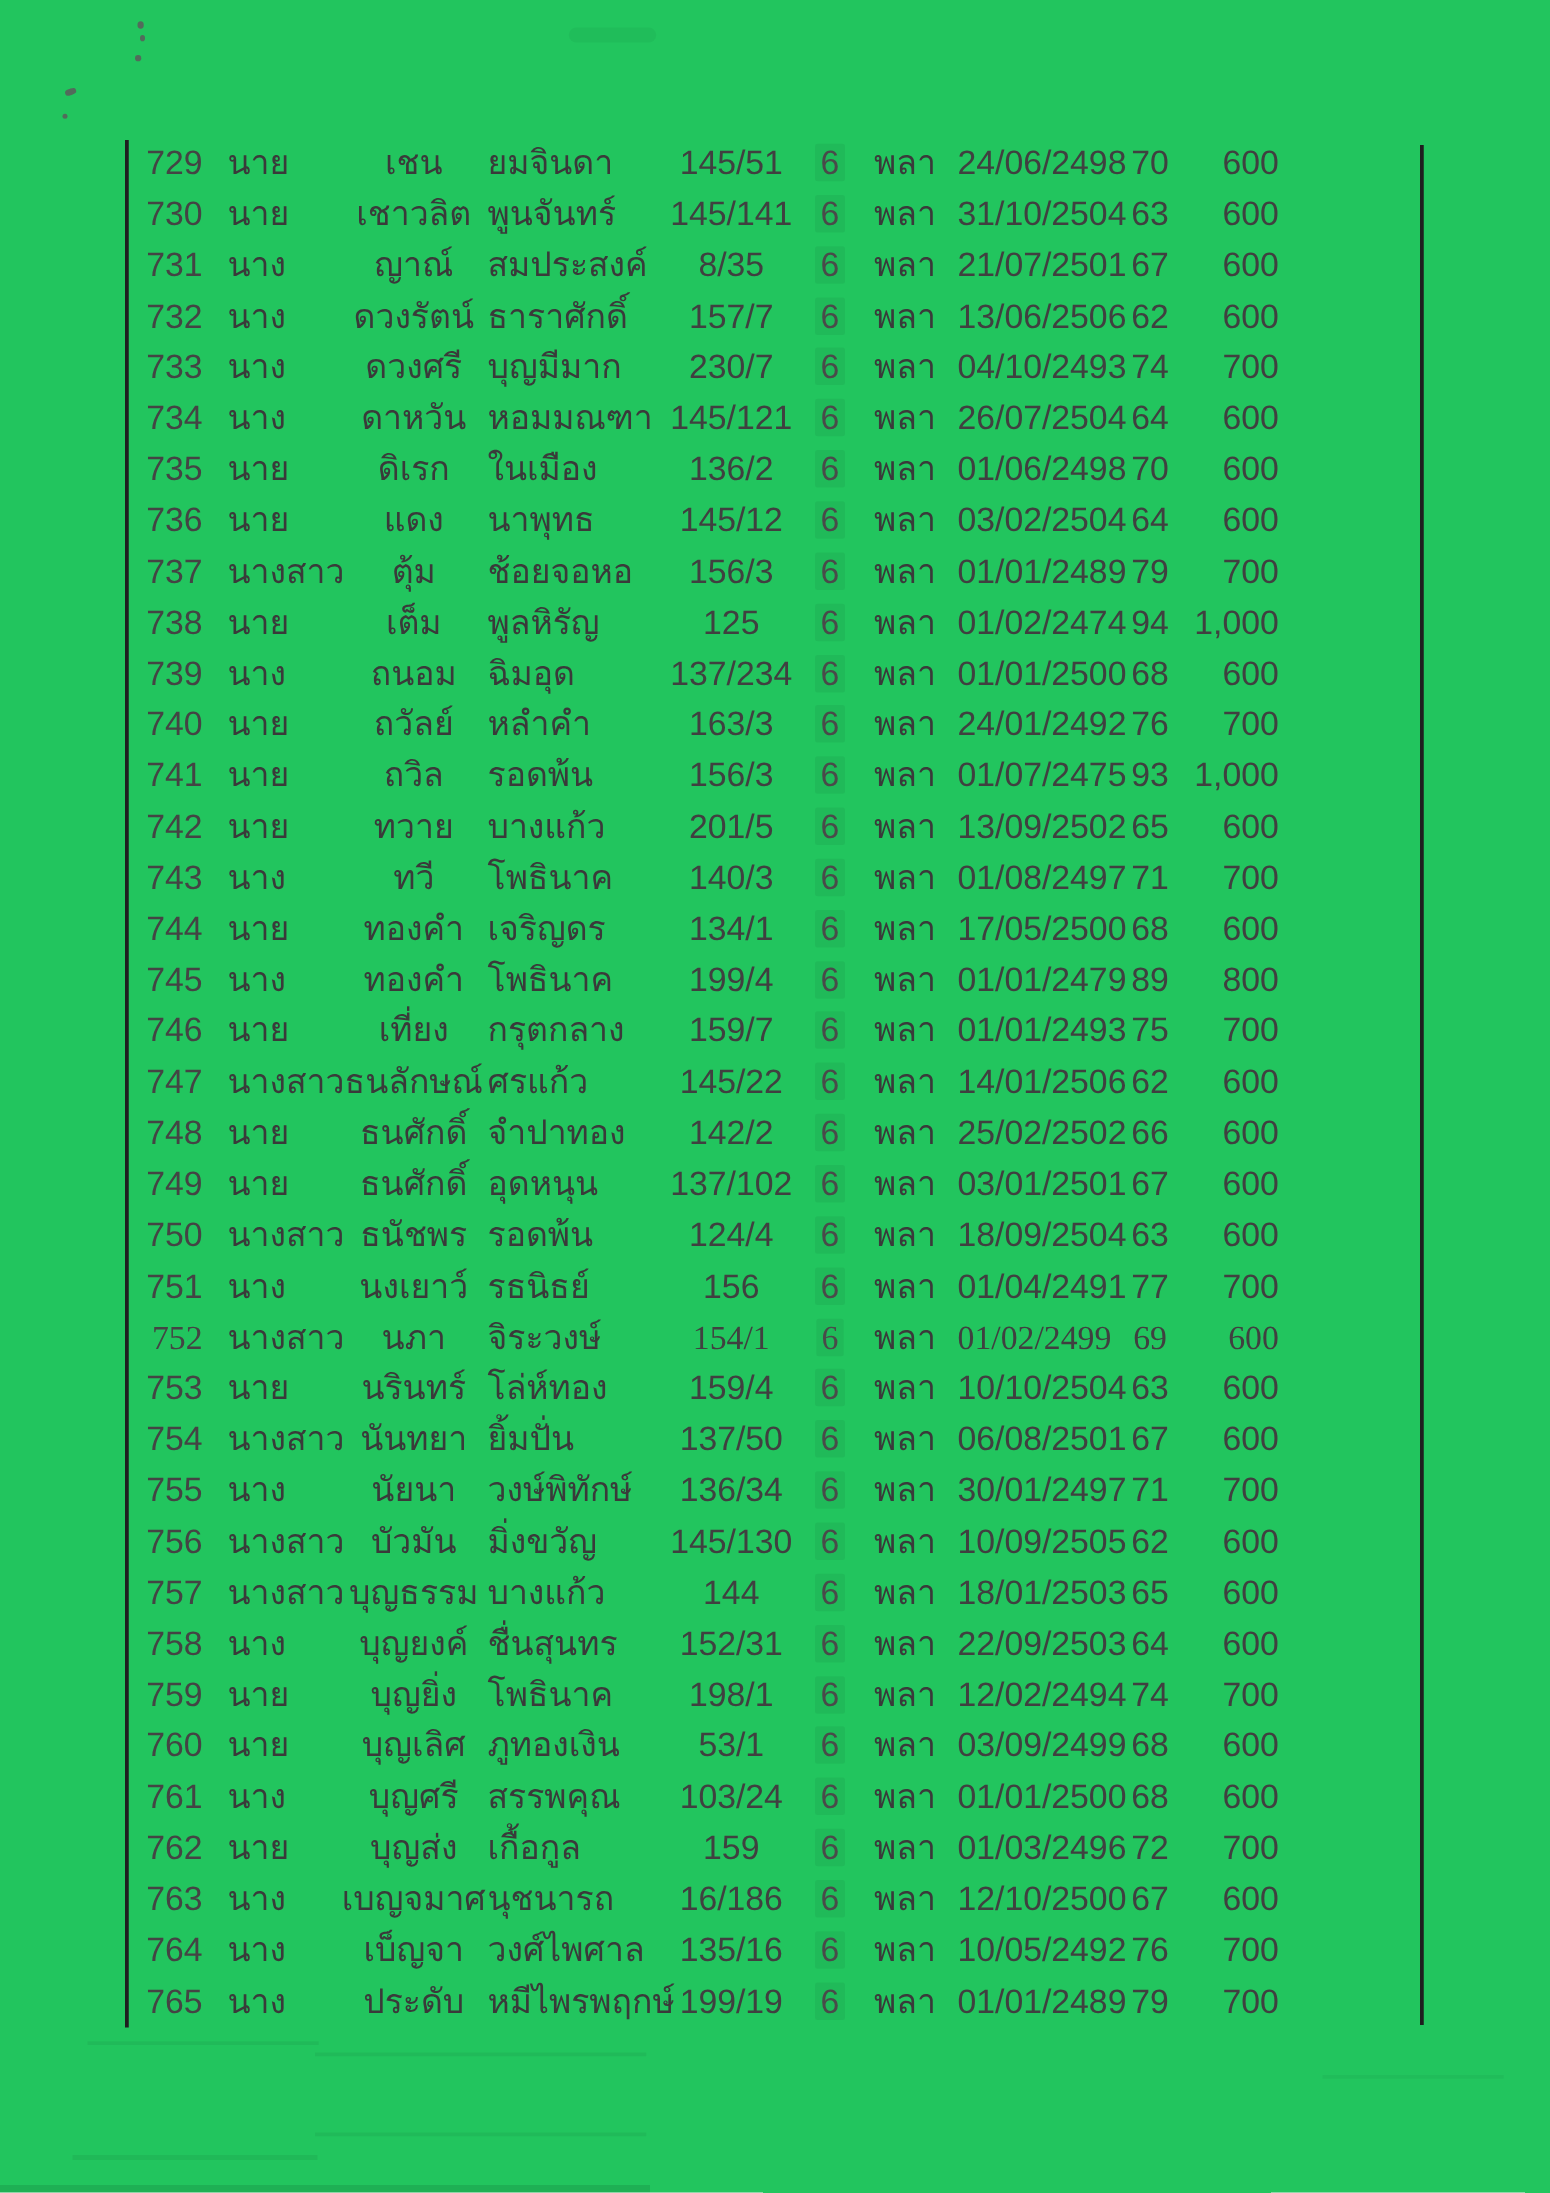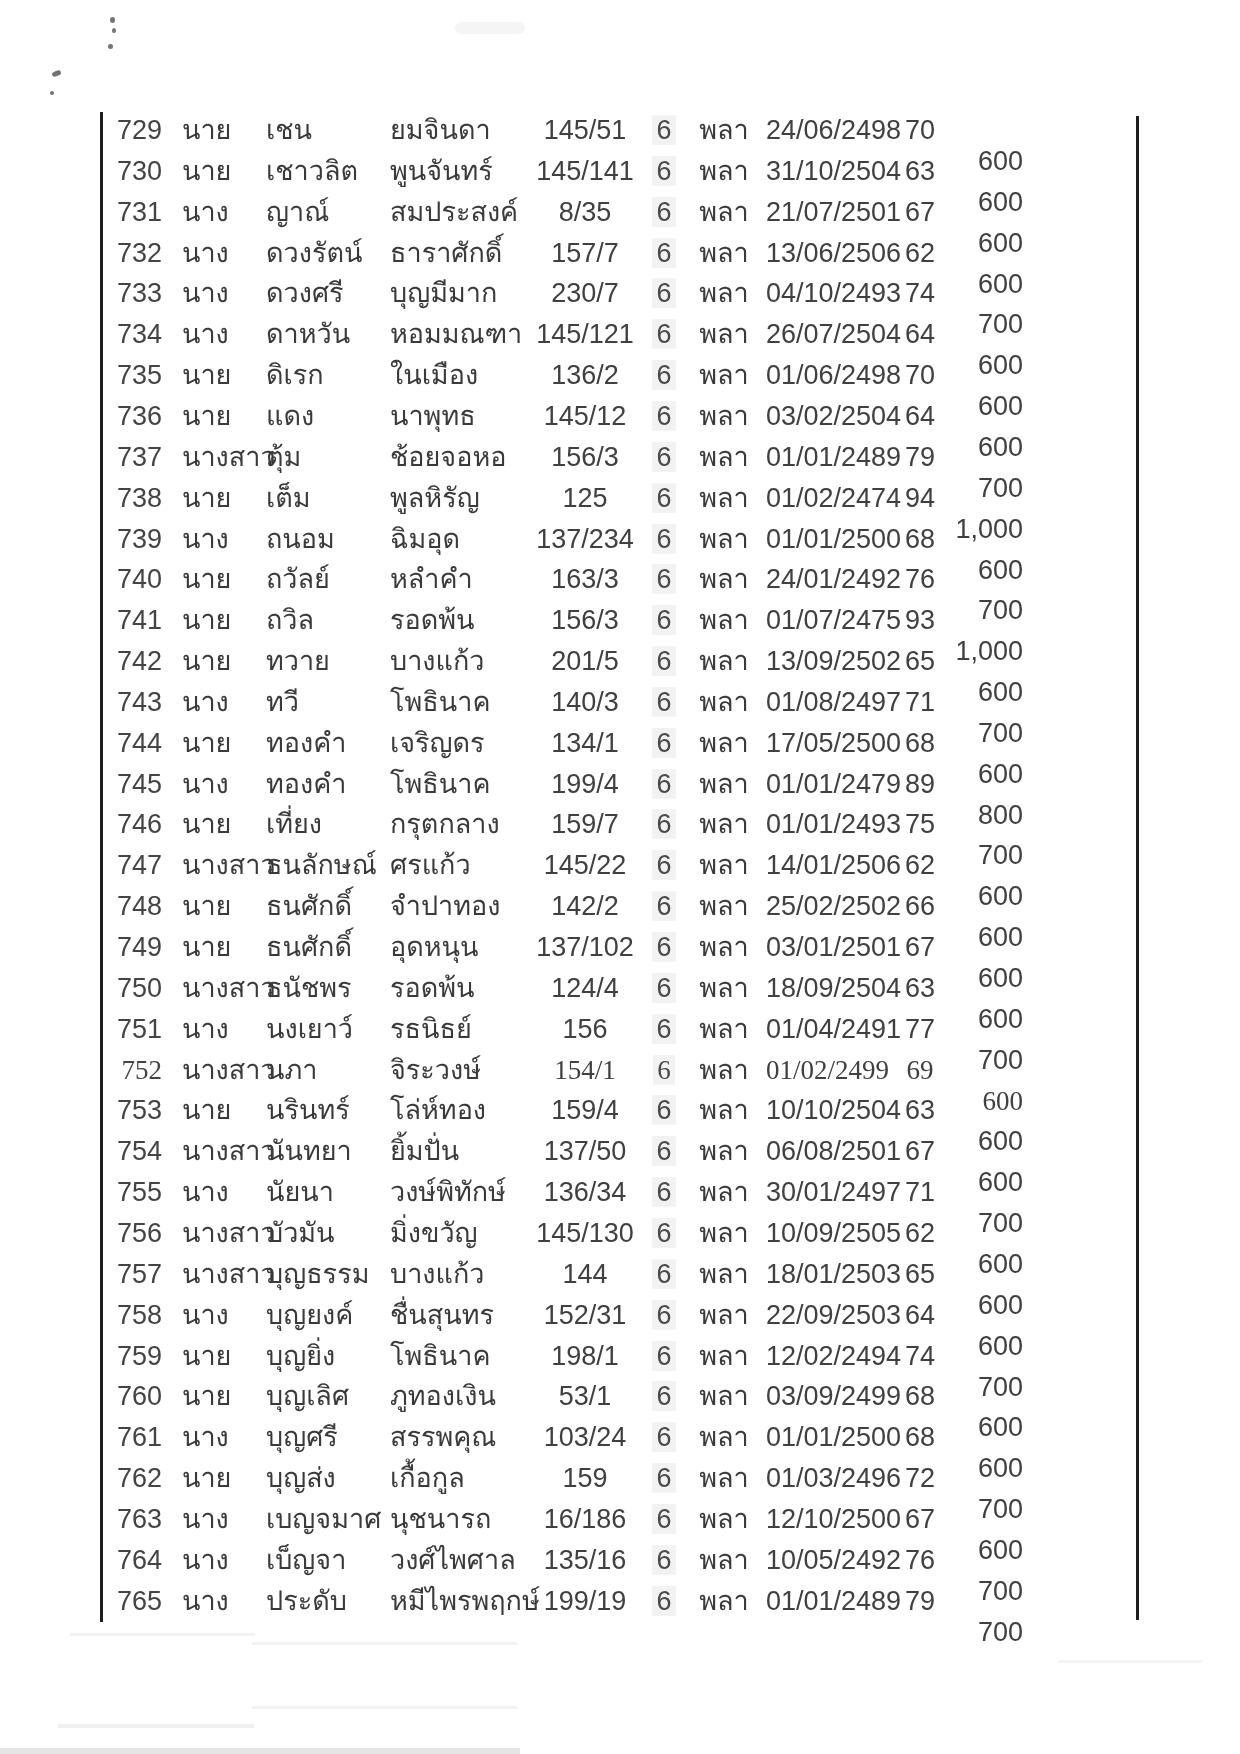--- a/index.html
+++ b/index.html
@@ -1,47 +1,47 @@
 <!DOCTYPE html>
 <html><head>
 <meta charset="utf-8">
 <style>
   html,body{margin:0;padding:0;background:#e8e8e8;}
   .page{
     position:relative;
     width:1240px;height:1754px;
     margin:0 auto;
-    background:#ffffff;
+    background:#22c55e;
     overflow:hidden;
     font-family:"Liberation Sans","DejaVu Sans",sans-serif;
     color:#3a3a3a;
   }
   
   .vline{position:absolute;background:#1f1f1f;}
   .vline.left{left:100px;top:112px;width:3px;height:1510px;}
   .vline.right{left:1136px;top:116px;width:3px;height:1504px;}
 
   
   .rows{position:absolute;left:0;top:0;width:100%;height:100%;}
   .row{
     position:absolute;left:0;width:100%;height:41px;
     line-height:41px;font-size:27px;white-space:nowrap;
   }
   .cell{position:absolute;top:0;height:100%;}
   .c-no    {left:112px;width:50px; text-align:right;  color:#444;}
   .c-title {left:182px;width:90px; text-align:left;}
-  .c-first {left:266px;width:130px;text-align:left;}
+  .c-first {left:266px;width:130px;text-align:center;}
   .c-last  {left:390px;width:150px;text-align:left;}
   .c-house {left:515px;width:140px;text-align:center; color:#404040;}
   .c-moo   {left:642px;width:44px; text-align:center; color:#4a4a4a;}
   .c-moo span{background:rgba(0,0,0,0.05);padding:0 4px;border-radius:2px;}
   .c-tambon{left:698px;width:52px; text-align:center;}
   .c-dob   {left:766px;width:122px;text-align:center; color:#404040;}
   .c-age   {left:898px;width:44px; text-align:center; color:#404040;}
-  .c-amt   {left:945px;width:78px; text-align:right;  color:#404040;margin-top:31px;}
+  .c-amt   {left:945px;width:78px; text-align:right;  color:#404040;}
 
   
   .speck{position:absolute;background:#5a5a5a;border-radius:50%;opacity:.85;}
   .streak{position:absolute;background:rgba(0,0,0,0.05);}
   .smudge{position:absolute;background:rgba(0,0,0,0.04);border-radius:6px;}
 </style>
 </head>
 <body>
 
 <div class="page">

